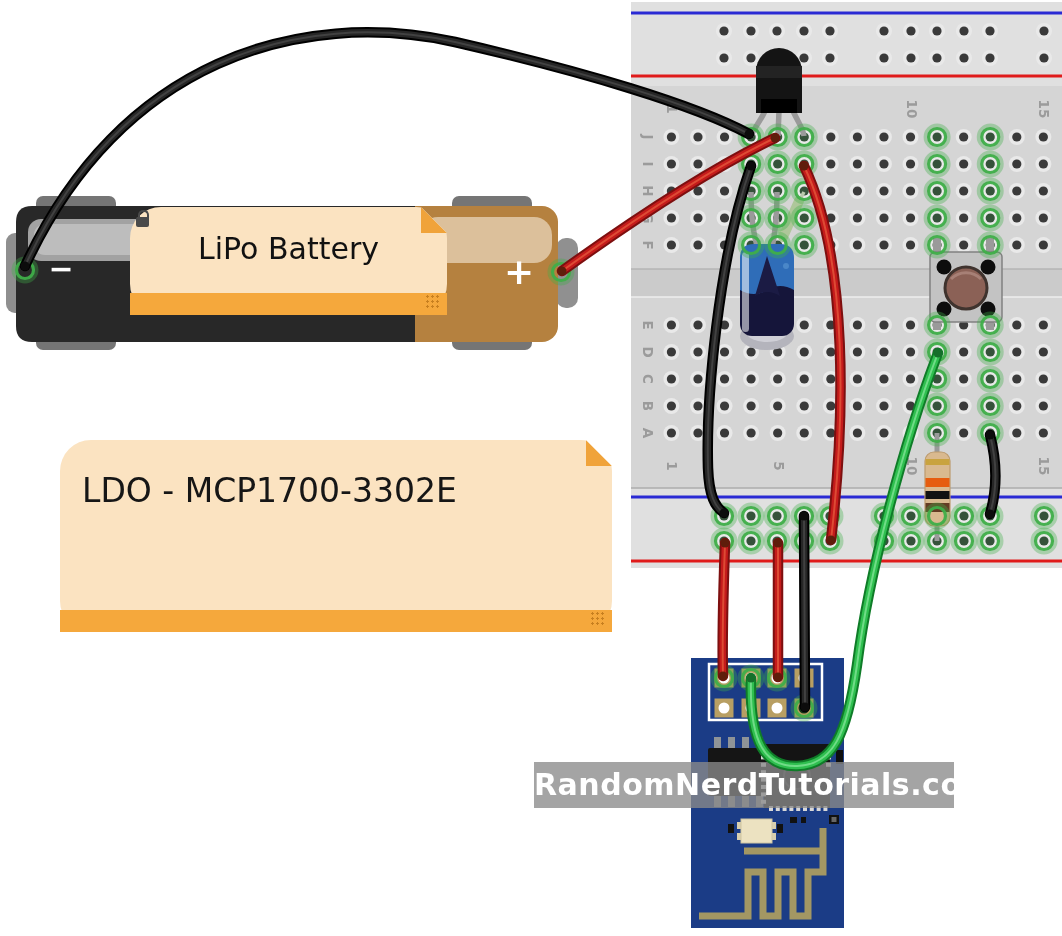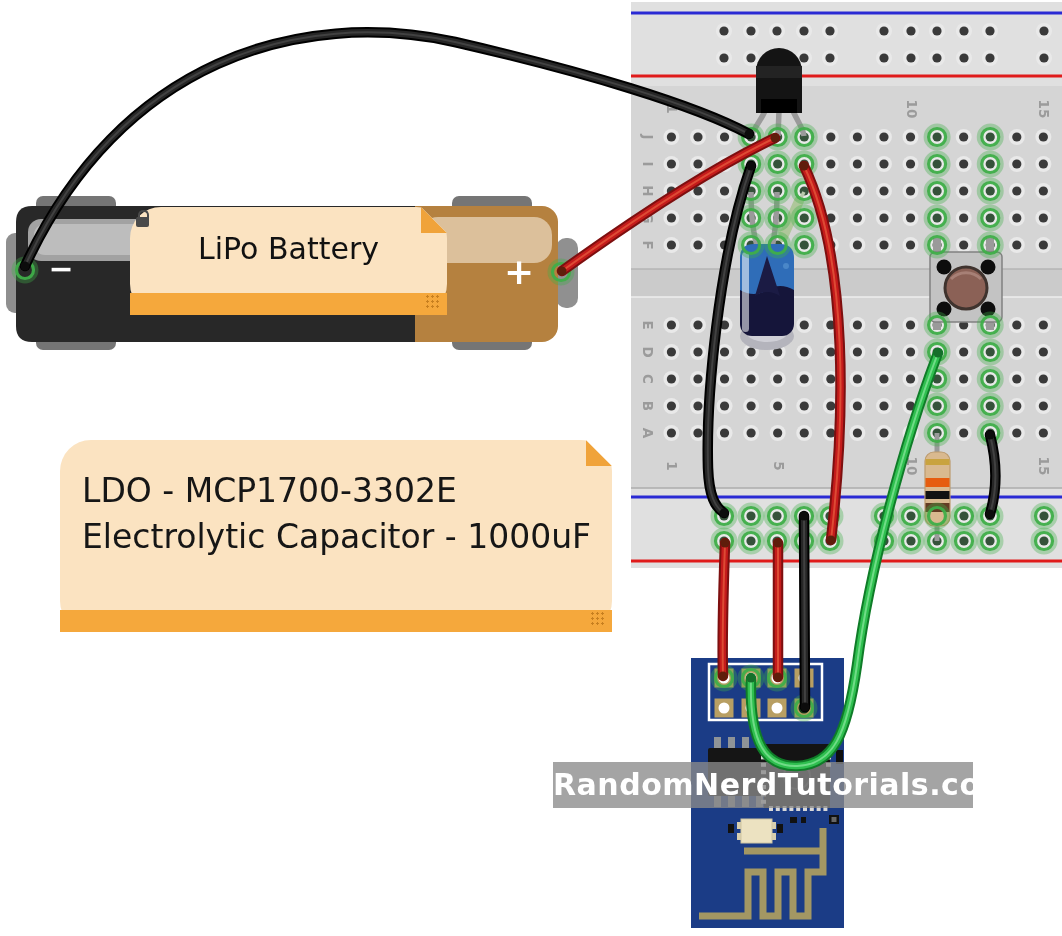--- a/index.html
+++ b/index.html
@@ -16,21 +16,21 @@
   .note .dots{position:absolute;right:7px;bottom:6px;width:15px;height:15px;z-index:2;
         background-image:radial-gradient(#c77f1f 1.3px,transparent 1.4px);background-size:5px 5px;}
   .lock{position:absolute;top:10px;left:6px;width:13px;height:10px;background:#4a4a4a;border-radius:2px;}
   .lock::before{content:"";position:absolute;left:2px;top:-7px;width:7px;height:8px;
         border:2.5px solid #4a4a4a;border-bottom:none;border-radius:5px 5px 0 0;}
   #note-battery{left:130px;top:207px;width:317px;height:108px;}
   #note-battery .note-text{position:absolute;left:0;right:0;top:24px;text-align:center;
         font-size:30px;color:#111;}
   #note-parts{left:60px;top:440px;width:552px;height:192px;}
   #note-parts .note-lines{position:absolute;left:22px;top:20px;font-size:33px;line-height:46px;color:#161616;margin-top:8px;}
-  #watermark{position:absolute;left:553px;top:762px;width:420px;height:46px;z-index:2;
+  #watermark{position:absolute;left:534px;top:762px;width:420px;height:46px;z-index:2;
         background:rgba(138,138,138,0.78);color:#fff;font-weight:bold;font-size:30px;
         line-height:46px;text-align:center;letter-spacing:0.5px;}
 </style>
 </head>
 <body>
 
 <div id="stage">
 
   <svg id="scene" width="1062" height="936" viewBox="0 0 1062 936">
 
@@ -815,19 +815,18 @@
     <span class="lock"></span>
     <div class="note-text">LiPo Battery</div>
     <div class="strip"></div>
     <div class="dots"></div>
     <div class="fold"></div>
   </div>
 
   <div class="note" id="note-parts">
     <div class="note-lines">
       <div>LDO - MCP1700-3302E</div>
-      <div>Electrolytic Capacitor - 1000uF</div>
     </div>
     <div class="strip"></div>
     <div class="dots"></div>
     <div class="fold"></div>
   </div>
 </div>
 
 </body></html>

